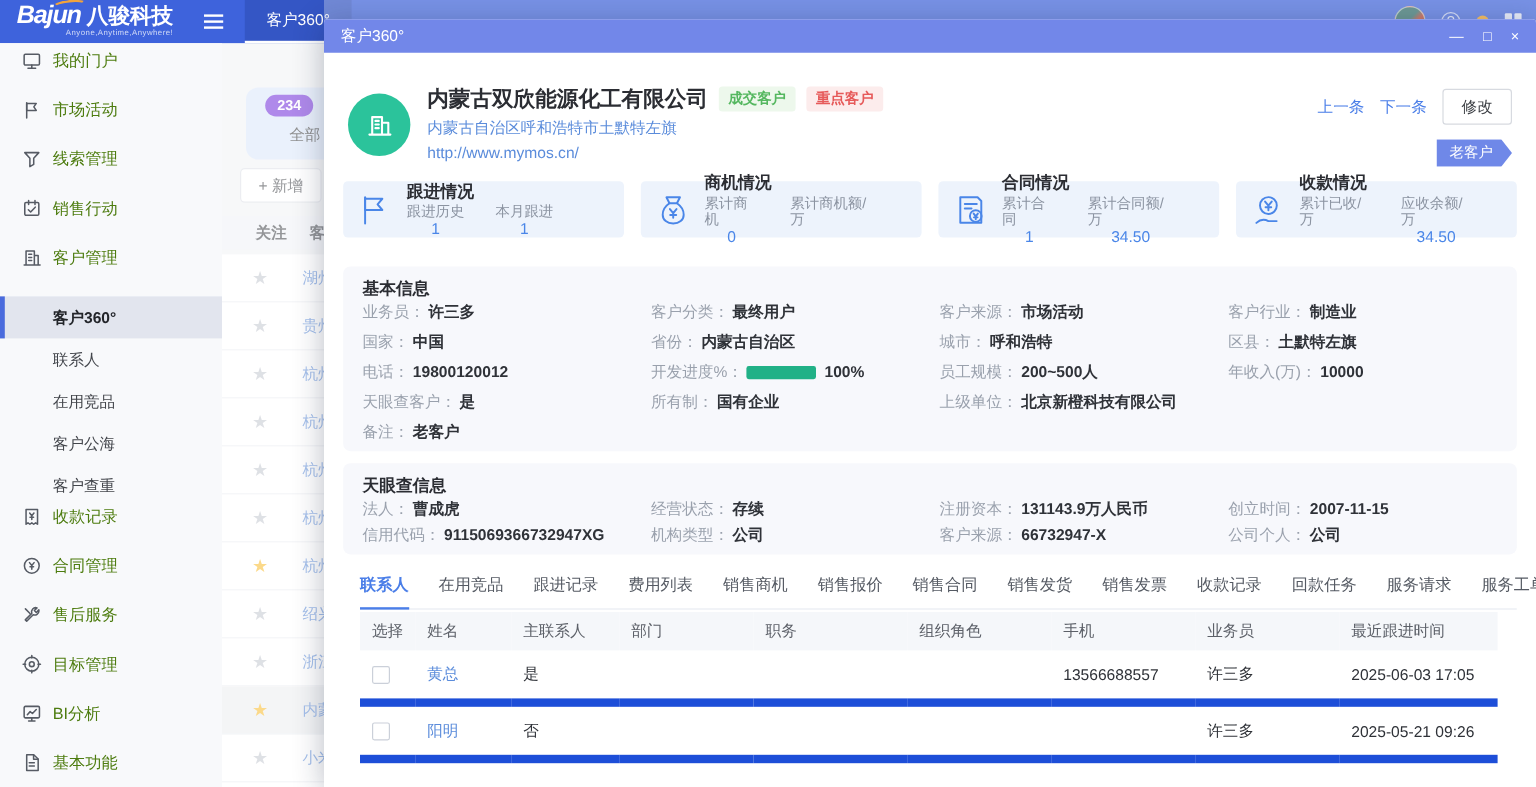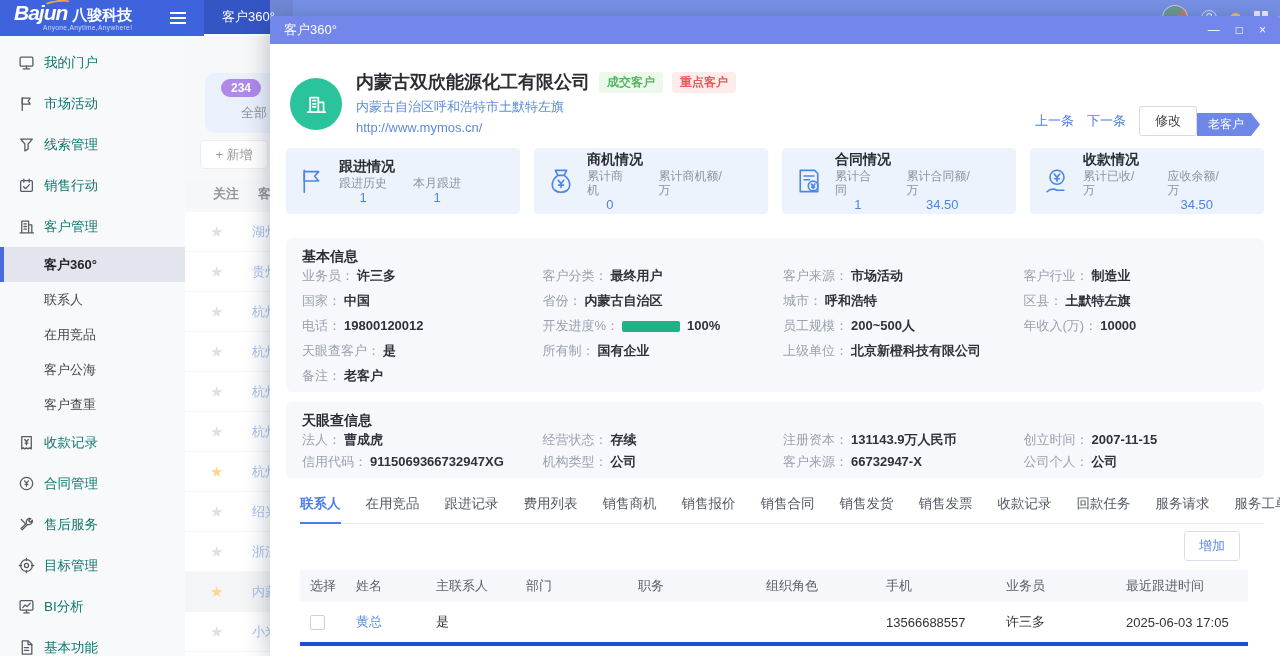--- a/index.html
+++ b/index.html
@@ -5,34 +5,34 @@
   *{box-sizing:border-box;margin:0;padding:0}
   body{font-family:"Liberation Sans","DejaVu Sans",sans-serif;background:#e8e8e8}
   .stage{position:relative;width:1280px;height:656px;overflow:hidden;background:#fff}
 
   
   .topbar{position:absolute;left:0;top:0;width:1280px;height:36px;background:#3E63DC;color:#fff;z-index:1}
   .logo{position:absolute;left:14px;top:2px;line-height:1}
   .logo-row{display:flex;align-items:baseline;position:relative}
   .logo-en{font-size:21px;font-weight:800;font-style:italic;letter-spacing:-1px}
   .logo-swoosh{position:absolute;left:30px;top:-2px;width:28px;height:9px;border:2.5px solid transparent;border-top:2.5px solid #F2A33C;border-radius:50%;transform:rotate(-6deg)}
-  .logo-cn{font-size:15px;font-weight:700;margin-left:5px}
+  .logo-cn{font-size:18px;font-weight:700;margin-left:5px}
   .tagline{font-size:6.5px;opacity:.75;text-align:right;margin-top:2px;letter-spacing:.4px}
   .menu-icon{position:absolute;left:170px;top:17px;width:16px;height:2px;background:#fff;box-shadow:0 -5px 0 #fff,0 5px 0 #fff;cursor:pointer}
   .topbar-tab{position:absolute;left:204px;top:0;height:36px;padding:0 18px;display:flex;align-items:center;font-size:13px;background:rgba(10,25,95,.18);border-bottom:2px solid #fff;cursor:pointer}
   .topbar-right{position:absolute;right:12px;top:0;height:36px;display:flex;align-items:center;gap:13px}
   .avatar{width:26px;height:26px;border-radius:50%;background:linear-gradient(135deg,#2f6e68 45%,#b8442e 60%,#7a2c20);border:1px solid rgba(255,255,255,.55)}
   .tb-glyph{color:rgba(255,255,255,.85);font-size:12px;width:16px;height:16px;border:1px solid rgba(255,255,255,.7);border-radius:50%;display:flex;align-items:center;justify-content:center}
   .tb-dot{width:11px;height:11px;border-radius:50%;background:#F5A623}
   .tb-grid{width:14px;height:14px;display:grid;grid-template-columns:1fr 1fr;gap:2px}
   .tb-grid i{background:rgba(255,255,255,.85);border-radius:1px}
 
   
   .sidebar{position:absolute;left:0;top:36px;width:185px;bottom:0;background:#F8F9FB;padding-top:6px;z-index:1}
-  .side-item{height:41px;display:flex;align-items:center;padding-left:18px;gap:9px;font-size:13.5px;color:#0f766e;cursor:pointer}
+  .side-item{height:41px;display:flex;padding-left:18px;gap:9px;font-size:13.5px;color:#4d7c0f;cursor:pointer}
   .s-icon{width:17px;height:17px;color:#565b64;flex:0 0 17px}
   .s-icon svg{width:100%;height:100%;fill:none;stroke:currentColor;stroke-width:1.2;stroke-linecap:round;stroke-linejoin:round}
   .side-sub{height:35px;display:flex;align-items:center;padding-left:44px;font-size:13px;color:#43464c;cursor:pointer}
   .side-sub.active{background:#E2E5EE;border-left:4px solid #4A6BDD;padding-left:40px;font-weight:700;color:#23252a}
 
   
   .bglist{position:absolute;left:185px;top:36px;right:0;bottom:0;background:#F0F2F5}
   .filter-card{position:absolute;left:20px;top:37px;width:220px;height:60px;background:#D9E6FA;border-radius:10px;cursor:pointer}
   .count-badge{position:absolute;left:16px;top:6px;background:#6d28d9;color:#fff;font-size:12px;font-weight:700;border-radius:10px;padding:2px 10px}
   .filter-label{position:absolute;left:36px;top:31px;font-size:13px;color:#333}
@@ -61,28 +61,28 @@
   .cust-card{display:flex;margin-top:14px;padding:0 4px}
   .cust-avatar{width:52px;height:52px;border-radius:50%;background:#2BC39B;color:#fff;display:flex;align-items:center;justify-content:center;margin-top:8px;flex:0 0 52px}
   .cust-avatar svg{width:28px;height:28px;fill:none;stroke:#fff;stroke-width:1.5;stroke-linecap:round;stroke-linejoin:round}
   .cust-info{margin-left:14px;flex:1}
   .cust-name-row{display:flex;align-items:center;gap:9px;height:24px}
   .cust-name{font-size:18px;font-weight:700;color:#2b2d33}
   .tag{font-size:12px;padding:2px 8px;border-radius:3px;font-weight:600}
   .tag-green{color:#54B75F;background:#EDF8EC}
   .tag-red{color:#E65A5A;background:#FCECEC}
   .cust-addr,.cust-url{display:block;color:#5B8CDB;font-size:13px;margin-top:5px;line-height:16px;text-decoration:none;cursor:pointer}
-  .cust-actions{display:flex;flex-direction:row;align-items:flex-end}
+  .cust-actions{display:flex;flex-direction:column;align-items:flex-end}
   .nav-links{display:flex;align-items:center;gap:13px;font-size:13px;margin-top:4px}
   .nav-links a{color:#4A7EE8;cursor:pointer;text-decoration:none}
   .edit-btn{background:#fff;border:1px solid #D7DAE0;border-radius:3px;padding:5px 15px;font-size:13px;color:#3c3f44;cursor:pointer}
   .ribbon{margin-top:12px;background:#6F88E8;color:#fff;font-size:12px;padding:3px 16px 3px 11px;clip-path:polygon(0 0,calc(100% - 9px) 0,100% 50%,calc(100% - 9px) 100%,0 100%)}
 
   .stats-row{display:flex;gap:14px;margin-top:12px}
-  .stat-card{flex:1;background:#EDF3FC;border-radius:4px;display:flex;align-items:center;padding:7px 12px;height:66px}
+  .stat-card{flex:1;background:#EDF3FC;border-radius:4px;display:flex;align-items:center;padding:7px 12px;height:47px}
   .stat-icon{width:30px;height:30px;color:#4A86E8;margin-right:11px;flex:0 0 30px}
   .stat-icon svg{width:100%;height:100%;fill:none;stroke:currentColor;stroke-width:1.3;stroke-linecap:round;stroke-linejoin:round}
   .stat-title{font-size:14px;font-weight:700;color:#2b2d33;line-height:17px}
   .stat-metrics{display:flex;margin-top:1px}
   .metric{margin-right:26px;display:flex;flex-direction:column}
   .m-label{font-size:12px;color:#8b93a1;line-height:14px}
   .m-value{font-size:13px;color:#4A86E8;line-height:14px;text-align:center;min-height:14px;margin-top:1px}
 
   .info-card{background:#F7F8FC;border-radius:6px;padding:10px 16px 8px}
   .info-card.basic{margin-top:24px}
@@ -99,21 +99,21 @@
 
   .tabs-card{margin-top:8px;padding-left:14px}
   .tabs{display:flex;border-bottom:1px solid #E8ECF2}
   .tab{font-size:13.5px;color:#555a63;padding:9px 0 10px;margin-right:25px;cursor:pointer;position:relative;white-space:nowrap}
   .tab.active{color:#4A7EE8;font-weight:700}
   .tab.active::after{content:"";position:absolute;left:0;right:0;bottom:-1px;height:2px;background:#4A7EE8}
   .table-toolbar{display:flex;justify-content:flex-end;padding:7px 24px 7px 0}
   .add2-btn{background:#fff;border:1px solid #D9DFEA;color:#5B8CDB;font-size:13px;padding:5px 14px;border-radius:3px;cursor:pointer}
   table.contacts{width:calc(100% - 16px);border-collapse:collapse;font-size:13px;table-layout:fixed;margin-top:2px}
   .contacts thead th{background:#F5F7FA;color:#5c6068;font-weight:500;text-align:left;padding:7px 10px;white-space:nowrap}
-  .contacts tbody td{padding:11px 10px;border-bottom:4px solid #1d4ed8;color:#2f3238;white-space:nowrap;overflow:hidden}
+  .contacts tbody td{padding:11px 10px;border-bottom:7px solid #1d4ed8;color:#2f3238;white-space:nowrap;overflow:hidden}
   .contacts td.link{color:#5B8CDB;cursor:pointer}
   .checkbox{width:15px;height:15px;border:1px solid #CBD0D9;border-radius:2px;background:#fff;cursor:pointer}
 </style>
 </head>
 <body>
 
 <div class="stage">
 
   <header class="topbar">
     <div class="logo">
@@ -537,23 +537,20 @@
             <span class="tab">销售商机</span>
             <span class="tab">销售报价</span>
             <span class="tab">销售合同</span>
             <span class="tab">销售发货</span>
             <span class="tab">销售发票</span>
             <span class="tab">收款记录</span>
             <span class="tab">回款任务</span>
             <span class="tab">服务请求</span>
             <span class="tab">服务工单</span>
           </div>
-        <div class="table-toolbar">
-          <button class="add2-btn">增加</button>
-        </div>
         <table class="contacts">
           <colgroup id="cols">
               <col style="width: 46px;">
               <col style="width: 80px;">
               <col style="width: 90px;">
               <col style="width: 112px;">
               <col style="width: 128px;">
               <col style="width: 120px;">
               <col style="width: 120px;">
               <col style="width: 120px;">

